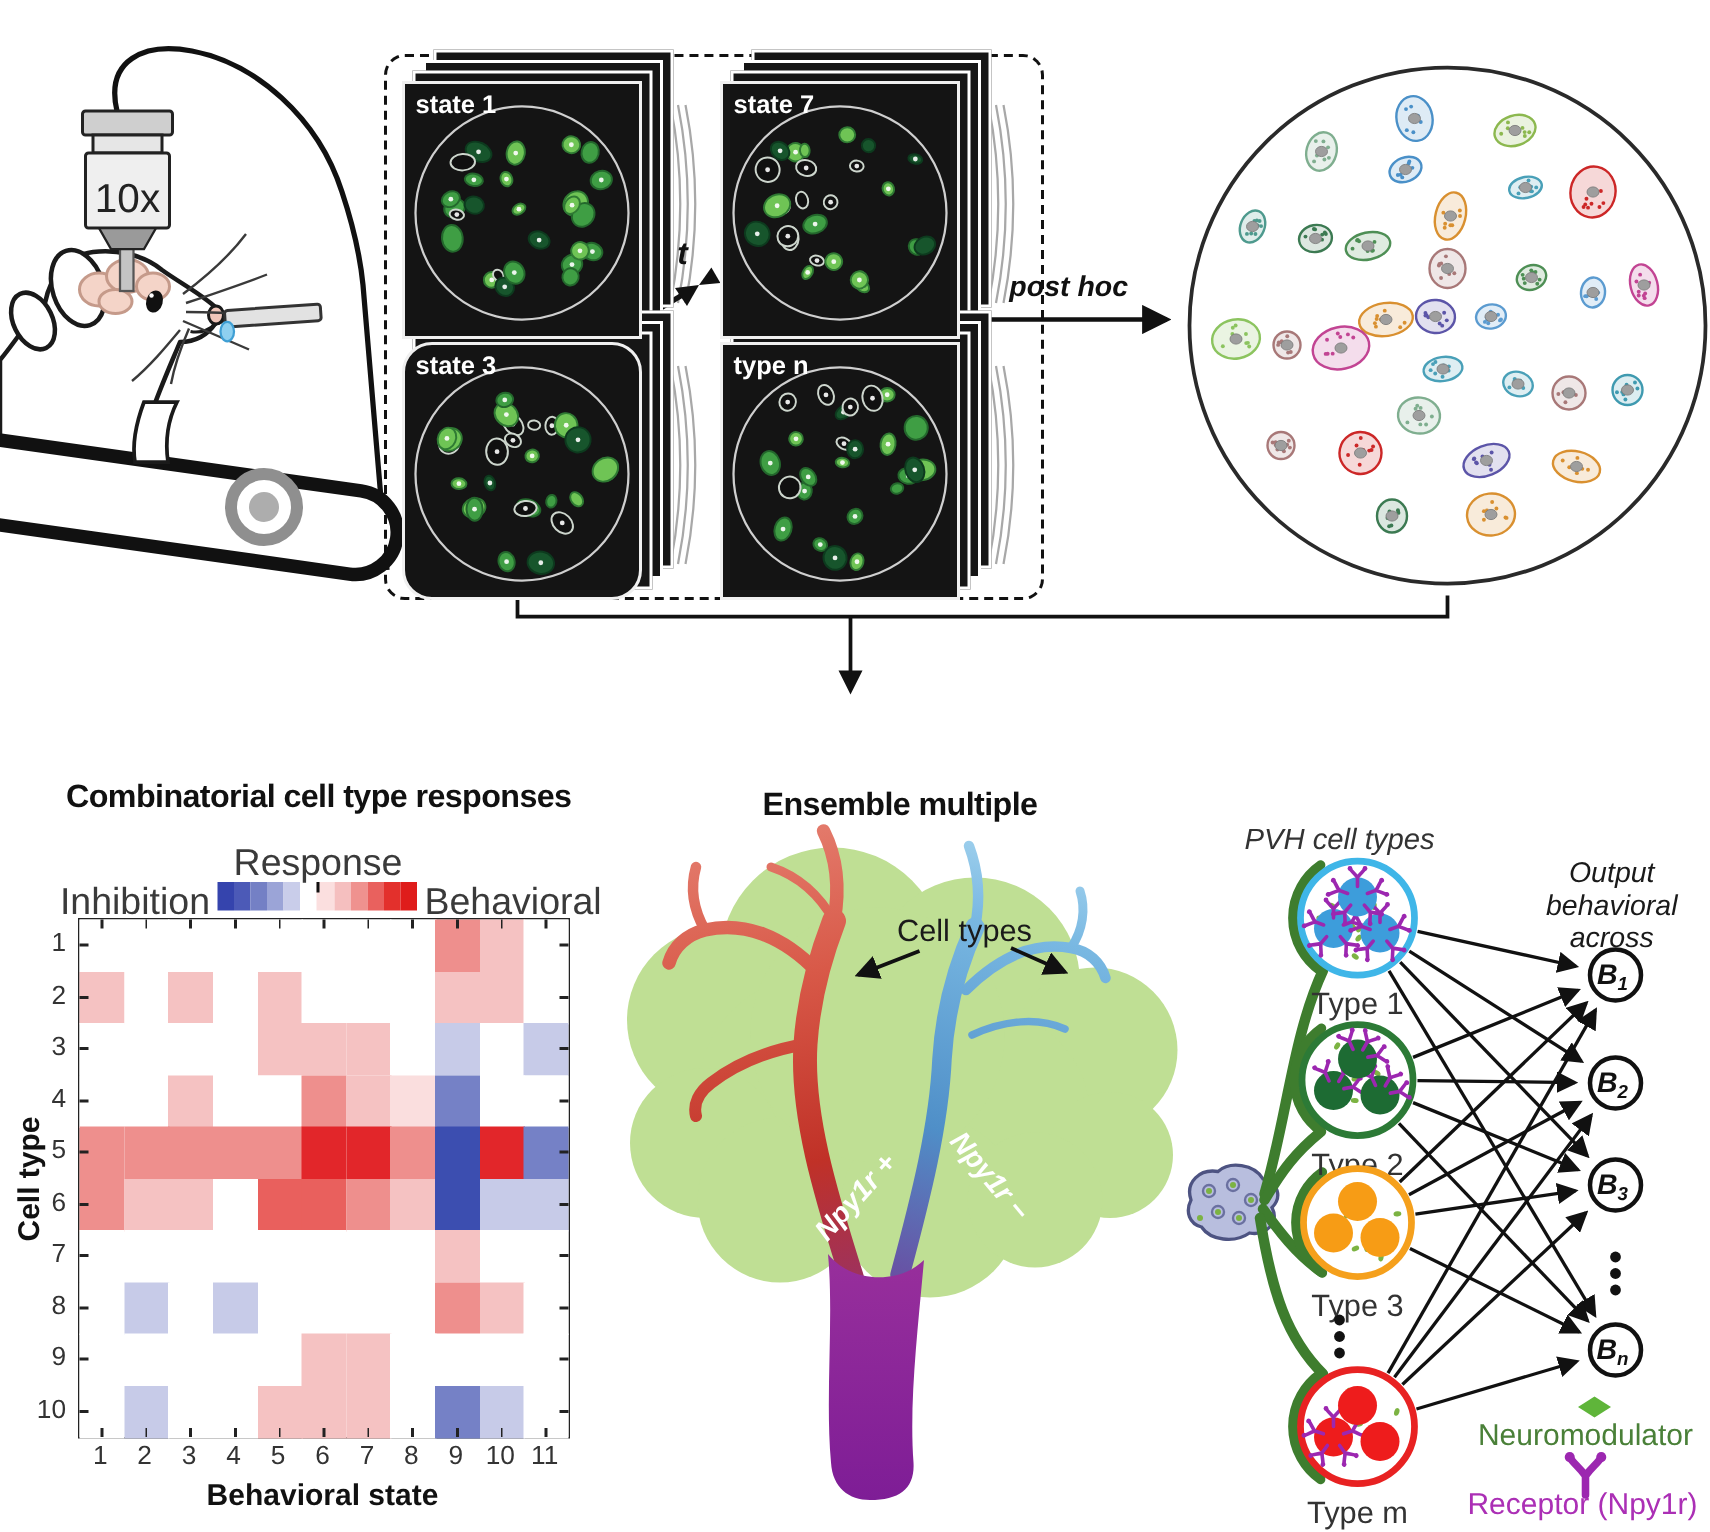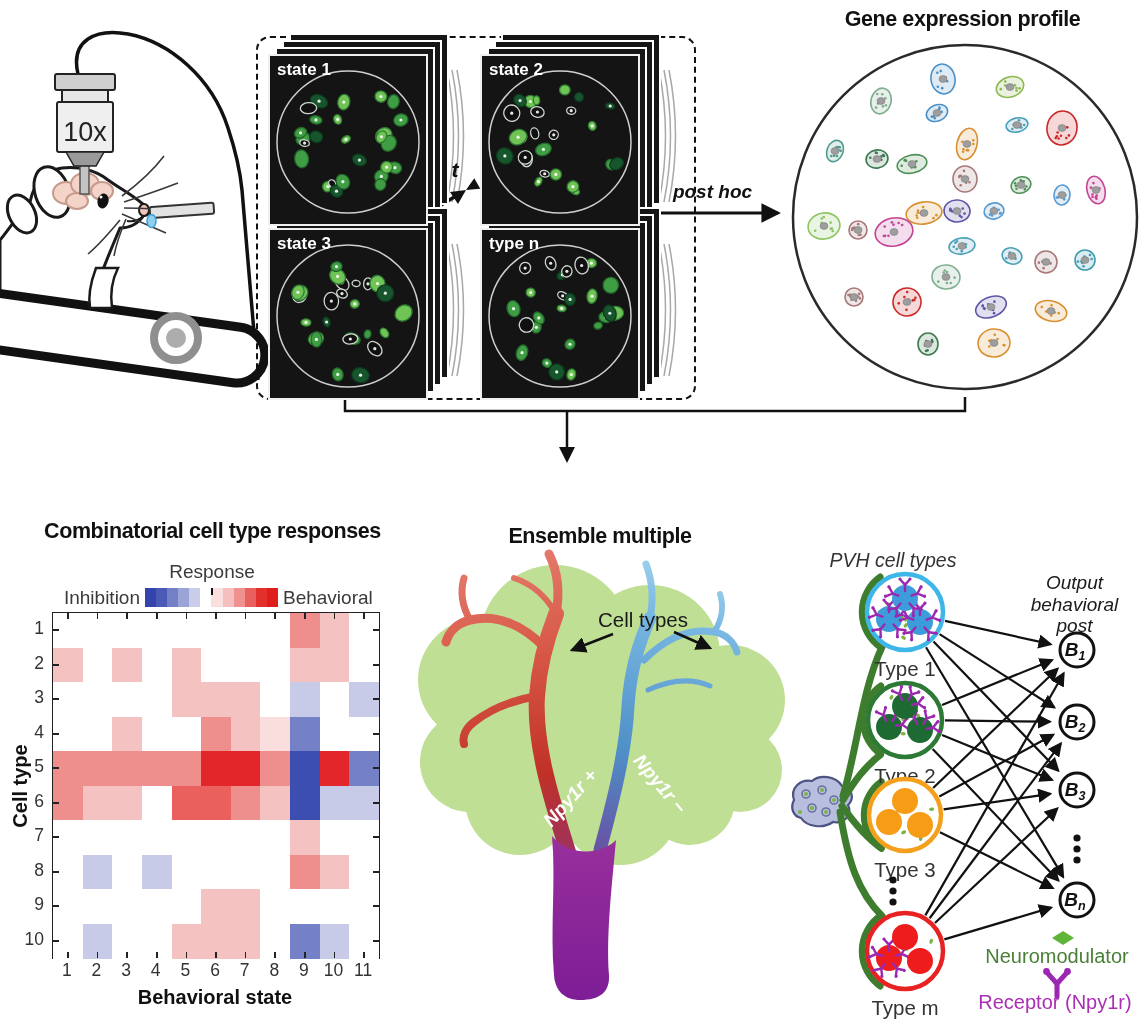--- a/index.html
+++ b/index.html
@@ -2,21 +2,21 @@
 <html><head>
 <meta charset="utf-8">
 <style>
   html,body{margin:0;padding:0;background:#fff;}
   .fig{position:relative;width:1140px;height:1021px;background:#fff;overflow:hidden;
        font-family:"Liberation Sans",sans-serif;color:#111;}
   .abs{position:absolute;}
   .ttl{font-weight:bold;font-size:21.5px;letter-spacing:-0.4px;color:#111;}
   .ttl-center{text-align:center;}
   .big-ttl{font-weight:bold;font-size:25px;letter-spacing:-0.4px;text-align:center;}
-  .sub{color:#3a3a3a;font-size:19px;}
+  .sub{color:#3a3a3a;font-size:25px;}
   .ital{font-style:italic;}
   .bold{font-weight:bold;}
   .white-label{color:#fff;font-weight:bold;font-size:17px;}
   #art{position:absolute;left:0;top:0;z-index:1;}
   .bf{position:absolute;background:#161616;border:2px solid #fff;z-index:2;}
   .face{position:absolute;background:#141414;border:2px solid #f0f0f0;z-index:3;}
   .face .white-label{position:absolute;left:7px;top:4px;}
   #dashed-box{border:2.6px dashed #111;border-radius:14px;z-index:1;}
   #hm{z-index:2;border:1.6px solid #222;box-sizing:content-box;background:#fff;}
   .hm-cell{position:absolute;}
@@ -637,21 +637,20 @@
 
       <g>
         <path d="M1063,931 L1074,938 L1063,945 L1052,938 Z" fill="#5fb53a"></path>
         <text x="1057" y="963" text-anchor="middle" font-size="20" fill="#4a8038">Neuromodulator</text>
         <use href="#rcpt" transform="translate(1057,984) scale(2.1)"></use>
         <text x="1055" y="1009" text-anchor="middle" font-size="20" fill="#ab2fb5">Receptor (Npy1r)</text>
       </g>
     </g>
   </svg>
 
-  <div class="abs ttl ttl-center txt" style="left:795px;top:7px;width:335px;">Gene expression profile</div>
 
   <div class="abs" id="dashed-box" style="left:256px;top:36px;width:436px;height:360px;"></div>
 
   <div class="abs ital bold txt" style="left:438px;top:158px;width:34px;font-size:21px;text-align:center;">t</div>
   <div class="abs ital bold txt" style="left:655px;top:181px;width:115px;font-size:19px;text-align:center;">post hoc</div>
 
 
   <div class="abs ttl ttl-center txt" style="left:30px;top:519px;width:365px;">Combinatorial cell type responses</div>
   <div class="abs sub txt" style="left:152px;top:561px;width:120px;text-align:center;">Response</div>
   <div class="abs sub txt" style="left:24px;top:587px;width:116px;text-align:right;">Inhibition</div>
@@ -826,21 +825,21 @@
       <div class="tick" style="top: 326.95px; right: 0px; height: 1.6px; width: 6px;"></div>
     </div>
   <div class="abs bold txt" style="left:-45px;top:775px;width:130px;height:22px;font-size:20px;text-align:center;transform:rotate(-90deg);">Cell type</div>
   <div class="abs bold txt" style="left:90px;top:986px;width:250px;font-size:20px;text-align:center;">Behavioral state</div>
 
   <div class="abs ttl ttl-center txt" style="left:435px;top:524px;width:330px;">Ensemble multiple</div>
   <div class="abs ital sub txt" style="left:793px;top:549px;width:200px;text-align:center;font-size:19.5px;color:#333;">PVH cell types</div>
   <div class="abs ital txt" style="left:1012px;top:572px;width:125px;text-align:center;font-size:19px;line-height:21.5px;color:#1a1a1a;">
     <span style="display:block">Output</span>
     <span style="display:block">behavioral</span>
-    <span style="display:block">post</span>
+    <span style="display:block">across</span>
   </div>
 
   <div id="panels">
       <div class="bf" style="left: 289px; top: 33px; width: 156px; height: 168px;"></div>
       <div class="bf" style="left: 282px; top: 40px; width: 156px; height: 168px;"></div>
       <div class="bf" style="left: 275px; top: 47px; width: 156px; height: 168px;"></div>
       <div class="face" style="left: 268px; top: 54px; width: 156px; height: 168px;"><svg width="156" height="168">
           <circle cx="78" cy="86" r="71" fill="none" stroke="#cfcfcf" stroke-width="1.5"></circle>
           <ellipse cx="32.98485121028904" cy="82.72122390307868" rx="7.040592820616439" ry="5.902183907027823" fill="#3f9e44" stroke="#23672c" stroke-width="1.3" transform="rotate(153.13980530016124 32.98485121028904 82.72122390307868)"></ellipse>
           <ellipse cx="30.550596118961536" cy="76.7970928800773" rx="6.251624453347176" ry="4.982491630507982" fill="#3f9e44" stroke="#23672c" stroke-width="1.3" transform="rotate(151.83372097089887 30.550596118961536 76.7970928800773)"></ellipse>
@@ -929,25 +928,25 @@
           <ellipse cx="22.8401606222916" cy="99.88725532879853" rx="8.462192091159523" ry="7.896131358952659" fill="#17552c" stroke="#0d3a1e" stroke-width="1.3" transform="rotate(40.58471859432757 22.8401606222916 99.88725532879853)"></ellipse>
           <circle cx="22.8401606222916" cy="99.88725532879853" r="1.6" fill="#fff" opacity="0.9"></circle>
           <ellipse cx="52.707098731436375" cy="77.40910752609659" rx="5.603560904040933" ry="3.991937142614722" fill="#101010" stroke="#cdd6cd" stroke-width="1.3" transform="rotate(77.65075480565429 52.707098731436375 77.40910752609659)"></ellipse>
           <ellipse cx="29.756147289096717" cy="57.15383501173676" rx="8.164284786675125" ry="7.953761852959812" fill="#101010" stroke="#cdd6cd" stroke-width="1.3" transform="rotate(70.27265842538327 29.756147289096717 57.15383501173676)"></ellipse>
           <circle cx="29.756147289096717" cy="57.15383501173676" r="1.6" fill="#fff" opacity="0.9"></circle>
           <ellipse cx="89.19884743386498" cy="54.72233433186592" rx="4.573606649413705" ry="3.646885715956186" fill="#101010" stroke="#cdd6cd" stroke-width="1.3" transform="rotate(5.088758105412126 89.19884743386498 54.72233433186592)"></ellipse>
           <circle cx="89.19884743386498" cy="54.72233433186592" r="1.6" fill="#fff" opacity="0.9"></circle>
           <ellipse cx="73.84690231015085" cy="118.41690089774059" rx="5.576898078201339" ry="5.5627683822826395" fill="#6fc455" stroke="#2f7a33" stroke-width="1.3" transform="rotate(156.6007525473833 73.84690231015085 118.41690089774059)"></ellipse>
           <circle cx="73.84690231015085" cy="118.41690089774059" r="1.6" fill="#fff" opacity="0.9"></circle>
           <ellipse cx="54.53522912210269" cy="44.27566823373611" rx="4.458600617712364" ry="3.2122374044318764" fill="#6fc455" stroke="#2f7a33" stroke-width="1.3" transform="rotate(85.6695301271975 54.53522912210269 44.27566823373611)"></ellipse>
-        </svg><div class="white-label">state 2</div></div>
+        </svg><div class="white-label">state 7</div></div>
       <div class="bf" style="left: 289px; top: 207px; width: 156px; height: 168px;"></div>
       <div class="bf" style="left: 282px; top: 214px; width: 156px; height: 168px;"></div>
       <div class="bf" style="left: 275px; top: 221px; width: 156px; height: 168px;"></div>
-      <div class="face" style="left: 268px; top: 228px; width: 156px; height: 168px;"><svg width="156" height="168">
+      <div class="face" style="left: 268px; top: 228px; width: 156px; height: 168px; border-radius: 20px;"><svg width="156" height="168">
           <circle cx="78" cy="86" r="71" fill="none" stroke="#cfcfcf" stroke-width="1.5"></circle>
           <ellipse cx="67.72751082721392" cy="144.43084869292457" rx="6.50435670488514" ry="5.320120432866748" fill="#3f9e44" stroke="#23672c" stroke-width="1.3" transform="rotate(74.57935793325305 67.72751082721392 144.43084869292457)"></ellipse>
           <circle cx="67.72751082721392" cy="144.43084869292457" r="1.6" fill="#fff" opacity="0.9"></circle>
           <ellipse cx="97.934614143423" cy="53.83596998860481" rx="5.960943203885108" ry="4.345268738926743" fill="#101010" stroke="#cdd6cd" stroke-width="1.3" transform="rotate(92.99604155123234 97.934614143423 53.83596998860481)"></ellipse>
           <circle cx="97.934614143423" cy="53.83596998860481" r="1.6" fill="#fff" opacity="0.9"></circle>
           <ellipse cx="29.704997306438678" cy="65.17963300566936" rx="7.543491002637893" ry="6.7075299938162605" fill="#101010" stroke="#cdd6cd" stroke-width="1.3" transform="rotate(123.22516675572842 29.704997306438678 65.17963300566936)"></ellipse>
           <circle cx="29.704997306438678" cy="65.17963300566936" r="1.6" fill="#fff" opacity="0.9"></circle>
           <ellipse cx="86.09394024457464" cy="53.3959560138174" rx="4.036173828411847" ry="3.1101196264991273" fill="#101010" stroke="#cdd6cd" stroke-width="1.3" transform="rotate(5.08414005395025 86.09394024457464 53.3959560138174)"></ellipse>
           <ellipse cx="104.83215839094197" cy="118.63137238002341" rx="8.19833789812401" ry="5.9319037692122185" fill="#101010" stroke="#cdd6cd" stroke-width="1.3" transform="rotate(44.95344334747642 104.83215839094197 118.63137238002341)"></ellipse>
           <circle cx="104.83215839094197" cy="118.63137238002341" r="1.6" fill="#fff" opacity="0.9"></circle>

